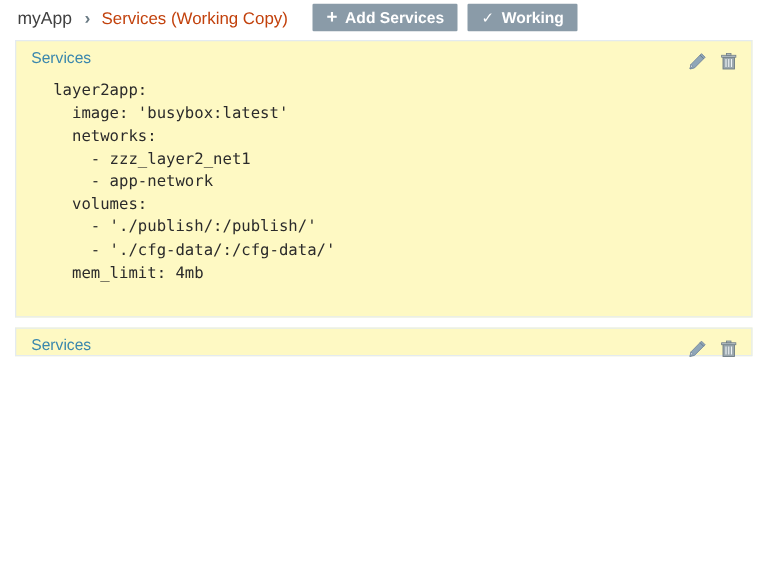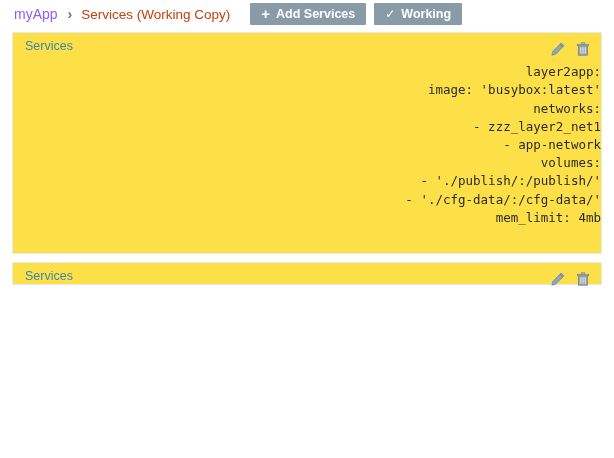--- a/index.html
+++ b/index.html
@@ -18,21 +18,21 @@
 
   
   .topbar {
     display: flex;
     align-items: center;
     height: 28px;
     padding: 0 0 0 14px;
     box-sizing: border-box;
   }
   .crumb-app {
-    color: #8b5cf6;
+    color: #404040;
     font-size: 14px;
     font-weight: 400;
     white-space: nowrap;
   }
   .crumb-sep {
     color: #6b7b85;
     font-size: 14px;
     font-weight: bold;
     margin: 0 9px 0 10px;
     line-height: 1;
@@ -81,21 +81,21 @@
     line-height: 1;
   }
   .doc-icon svg { display: block; }
 
   
   .content {
     padding: 4px 12px 0 12px;
     box-sizing: border-box;
   }
   .card {
-    background: #fde047;
+    background: #fef9c3;
     border: 1px solid #e4ebf0;
     position: relative;
     box-sizing: border-box;
     margin-bottom: 8px;
   }
   .card-label {
     color: #3a87ad;
     font-size: 12.5px;
     padding: 5px 0 0 12px;
     line-height: 1.3;
@@ -120,21 +120,21 @@
 
   .yaml {
     font-family: "DejaVu Sans Mono", monospace;
     font-size: 12.5px;
     line-height: 18.2px;
     color: #2b2b2b;
     white-space: pre;
     padding: 8px 0 0 22px;
     margin: 0;
   }
-  .card-services .yaml { padding-top: 9px; padding-bottom: 26px; text-align: right; }
+  .card-services .yaml { padding-top: 9px; padding-bottom: 26px; }
   .card-net .yaml { padding-top: 7px; padding-bottom: 24px; }
   .card-net-b .yaml { padding-top: 18px; padding-bottom: 26px; }
 </style>
 </head>
 <body>
 
 <div class="topbar">
 
   <span class="crumb-app">myApp</span>
 

